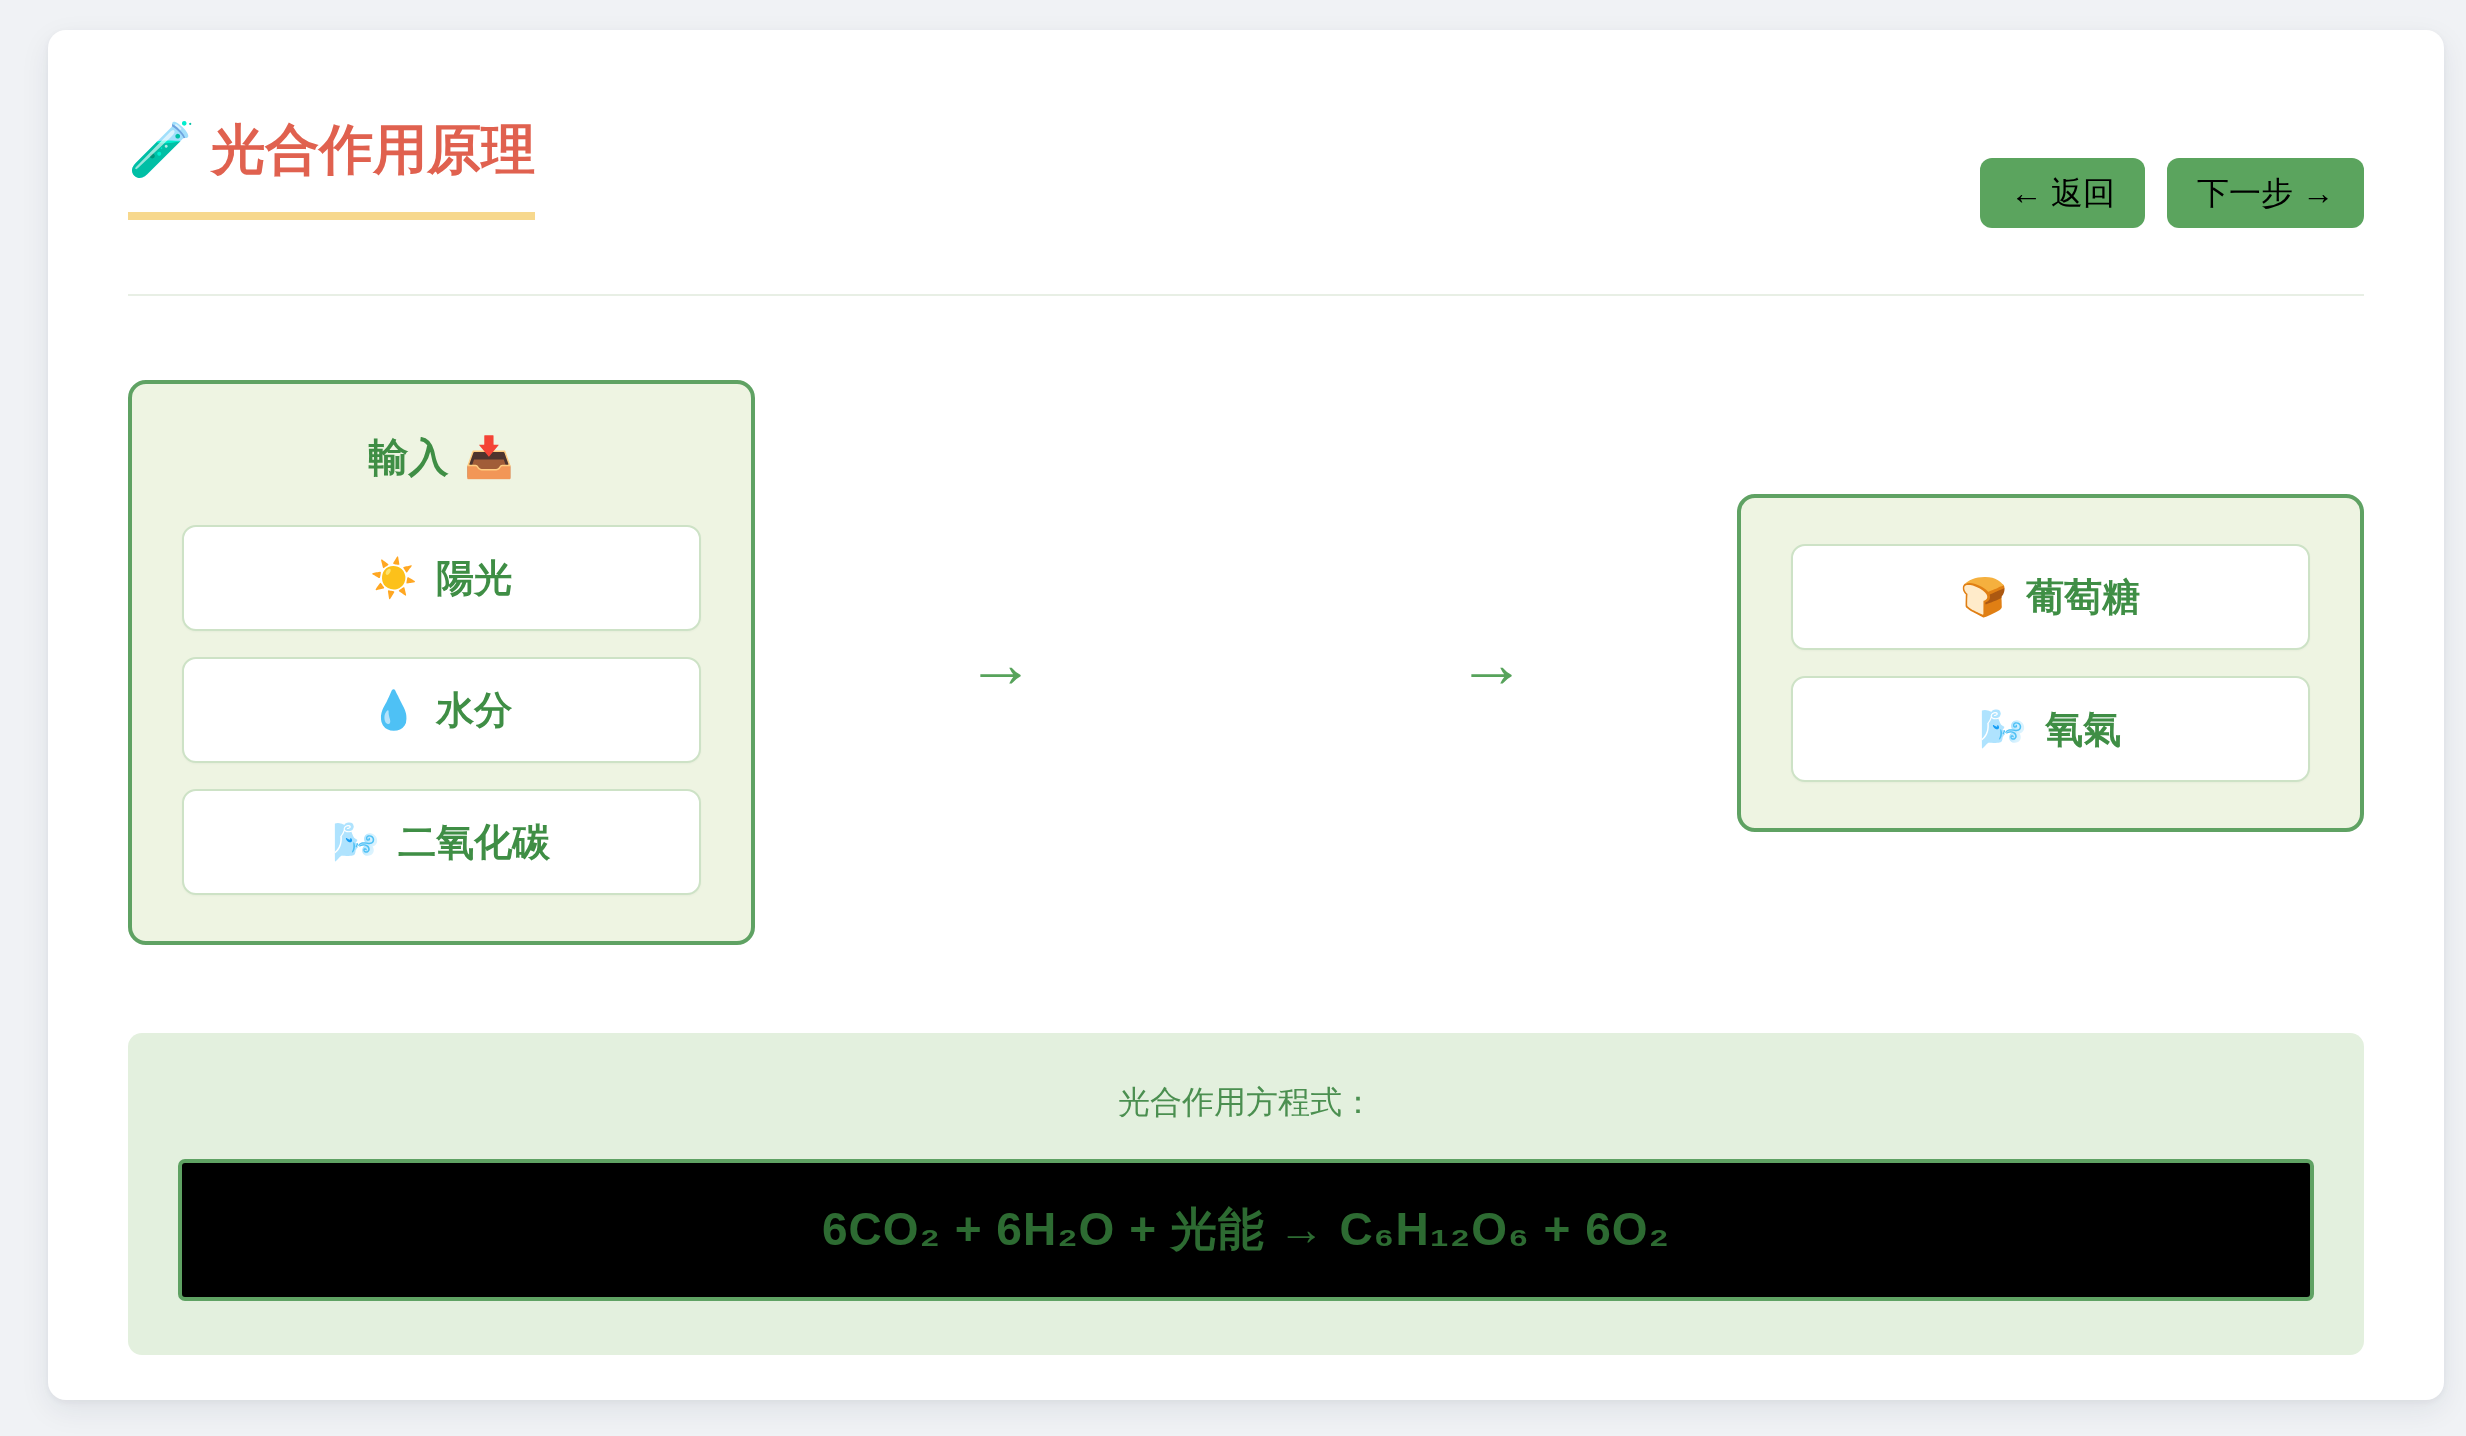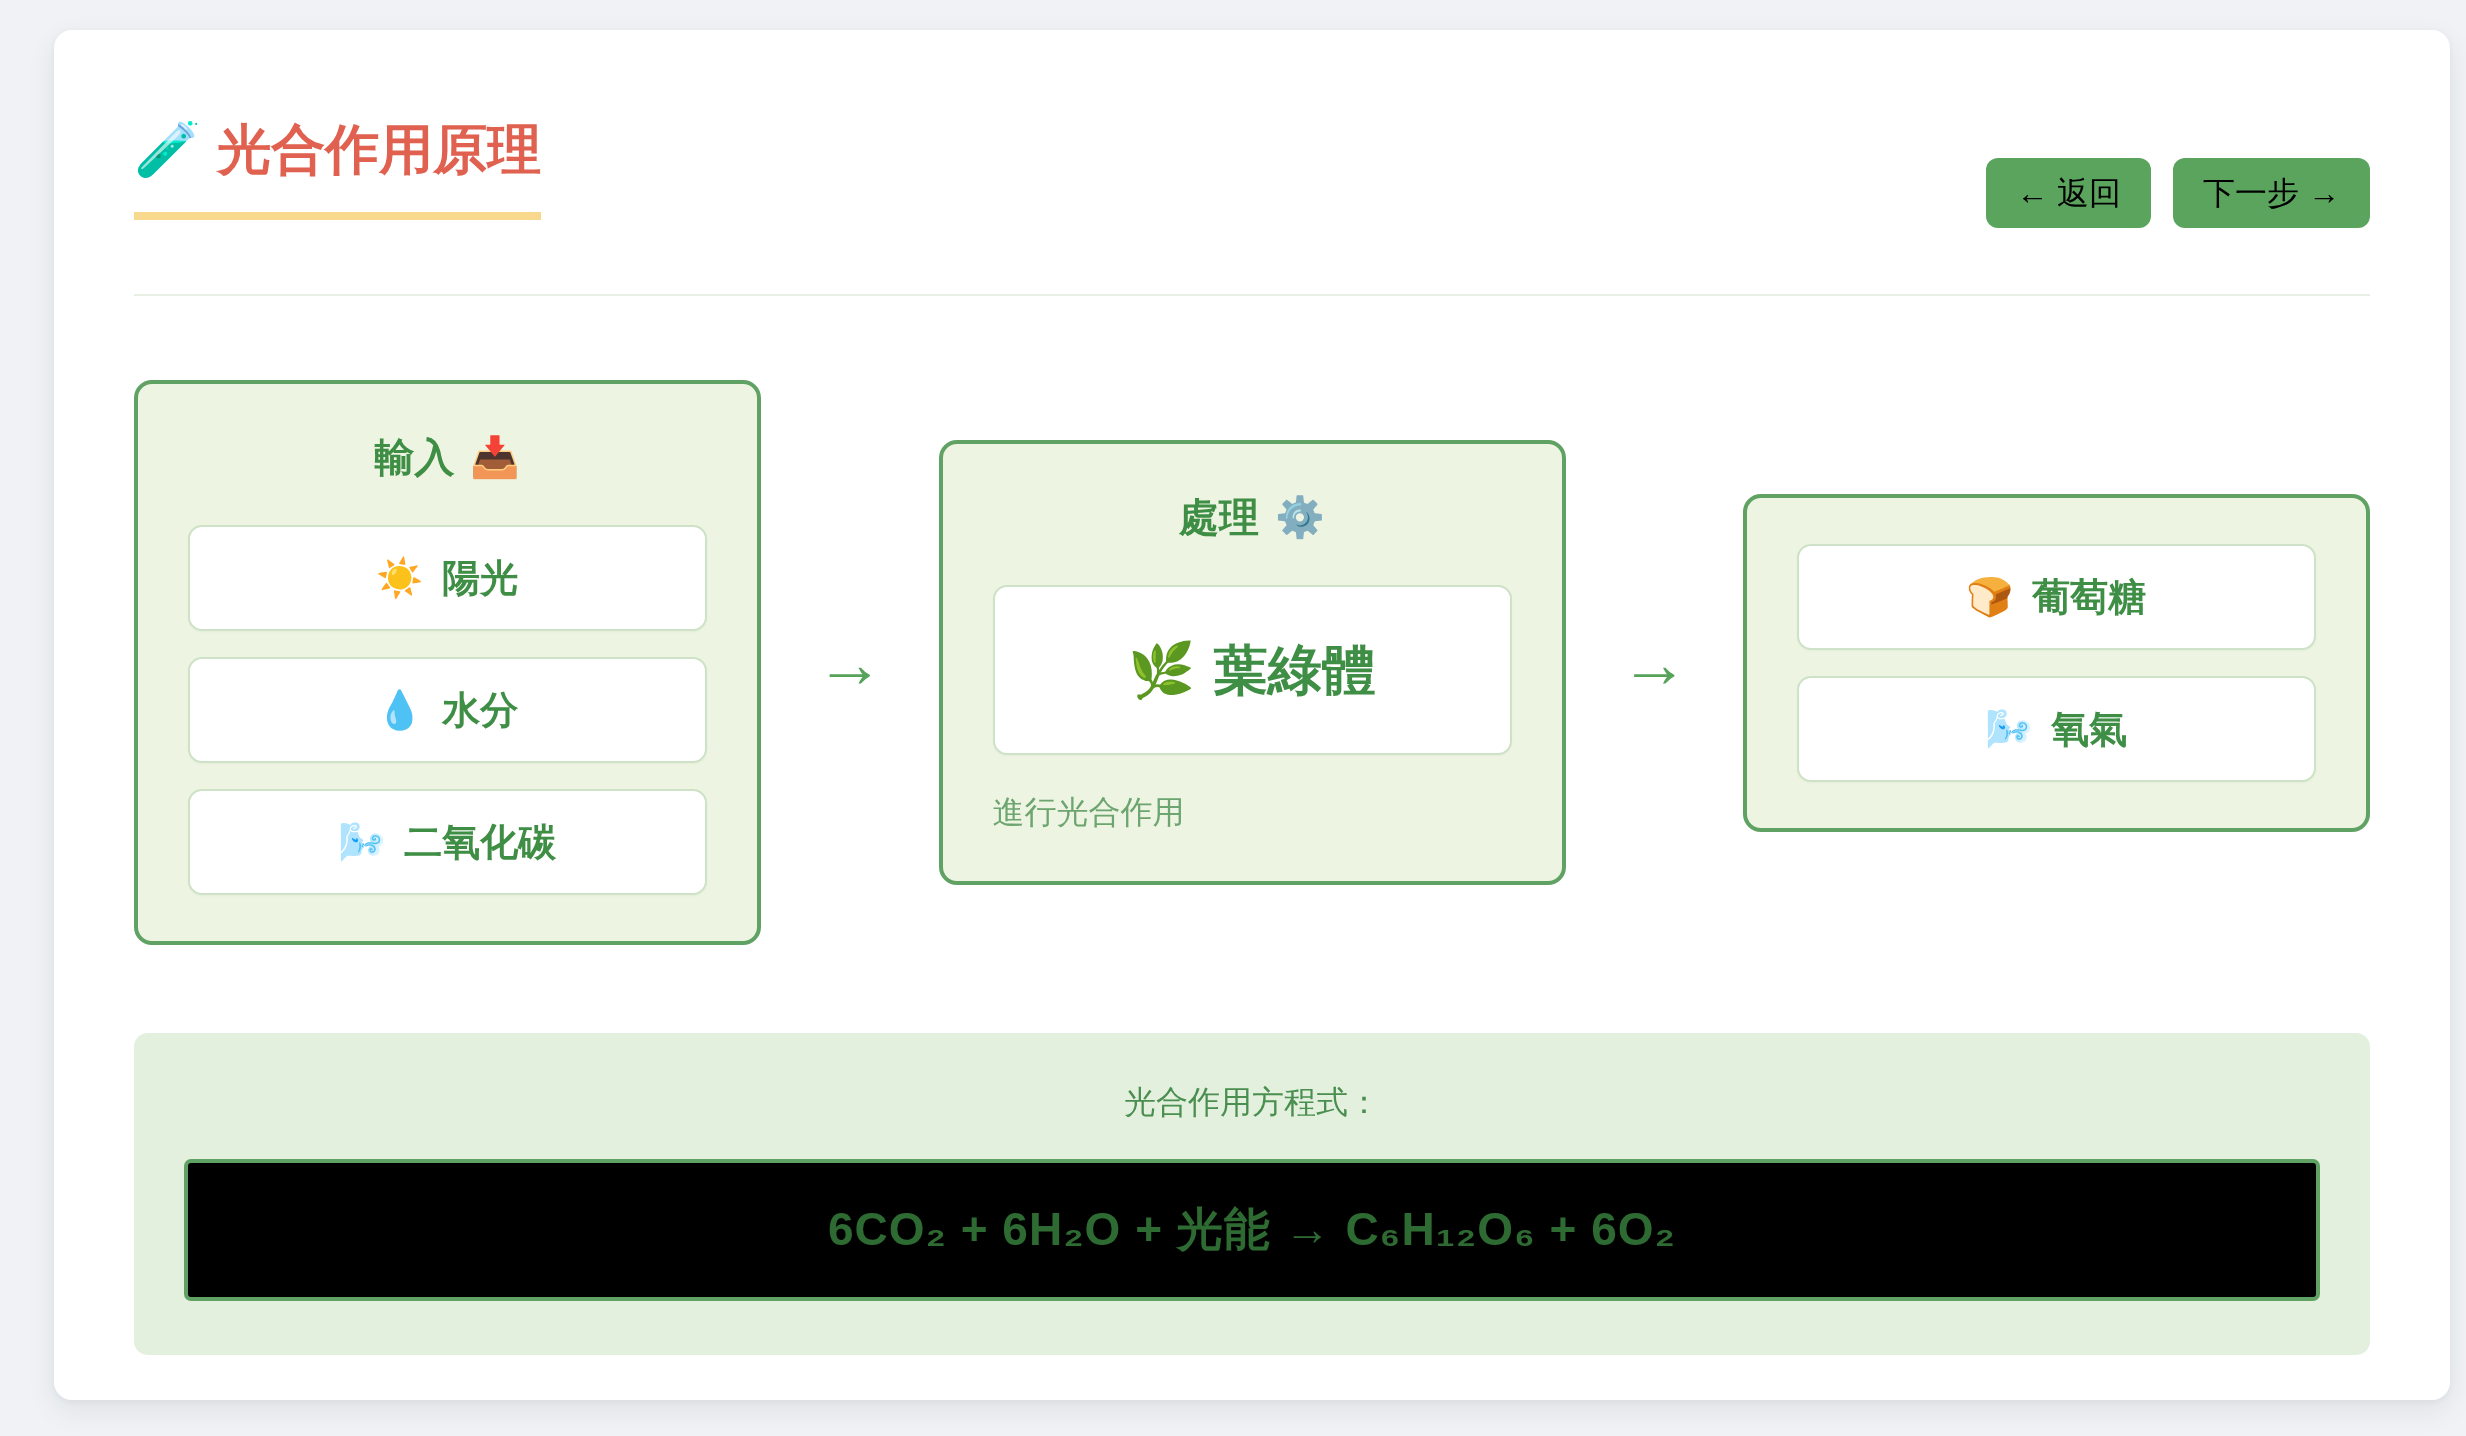--- a/index.html
+++ b/index.html
@@ -22,21 +22,21 @@
   }
   * { margin: 0; padding: 0; box-sizing: border-box; }
   html, body {
     width: 2466px;
     height: 1436px;
     background: var(--page_bg);
     font-family: "Liberation Sans", "DejaVu Sans", sans-serif;
   }
   .card {
     position: absolute;
-    left: 54px; top: 30px;
+    left: 48px; top: 30px;
     width: 2396px; height: 1370px;
     background: var(--card_bg);
     border-radius: 18px;
     box-shadow: 0 10px 30px rgba(30,40,60,0.08), 0 2px 6px rgba(30,40,60,0.05);
     padding: 88px 80px 76px;
   }
   
   .header-row {
     display: flex;
     justify-content: space-between;
@@ -193,31 +193,20 @@
         <span>水分</span>
       </div>
       <div class="flow-item">
         <span>🌬️</span>
         <span>二氧化碳</span>
       </div>
     </section>
 
     <div class="flow-arrow">→</div>
 
-    <section class="flow-box">
-      <h2>
-        <span>處理</span>
-        <span>⚙️</span>
-      </h2>
-      <div class="flow-item main-item">
-        <span>🌿</span>
-        <span>葉綠體</span>
-      </div>
-      <div class="flow-caption">進行光合作用</div>
-    </section>
 
     <div class="flow-arrow">→</div>
 
     <section class="flow-box">
       <div class="flow-item">
         <span>🍞</span>
         <span>葡萄糖</span>
       </div>
       <div class="flow-item">
         <span>🌬️</span>

